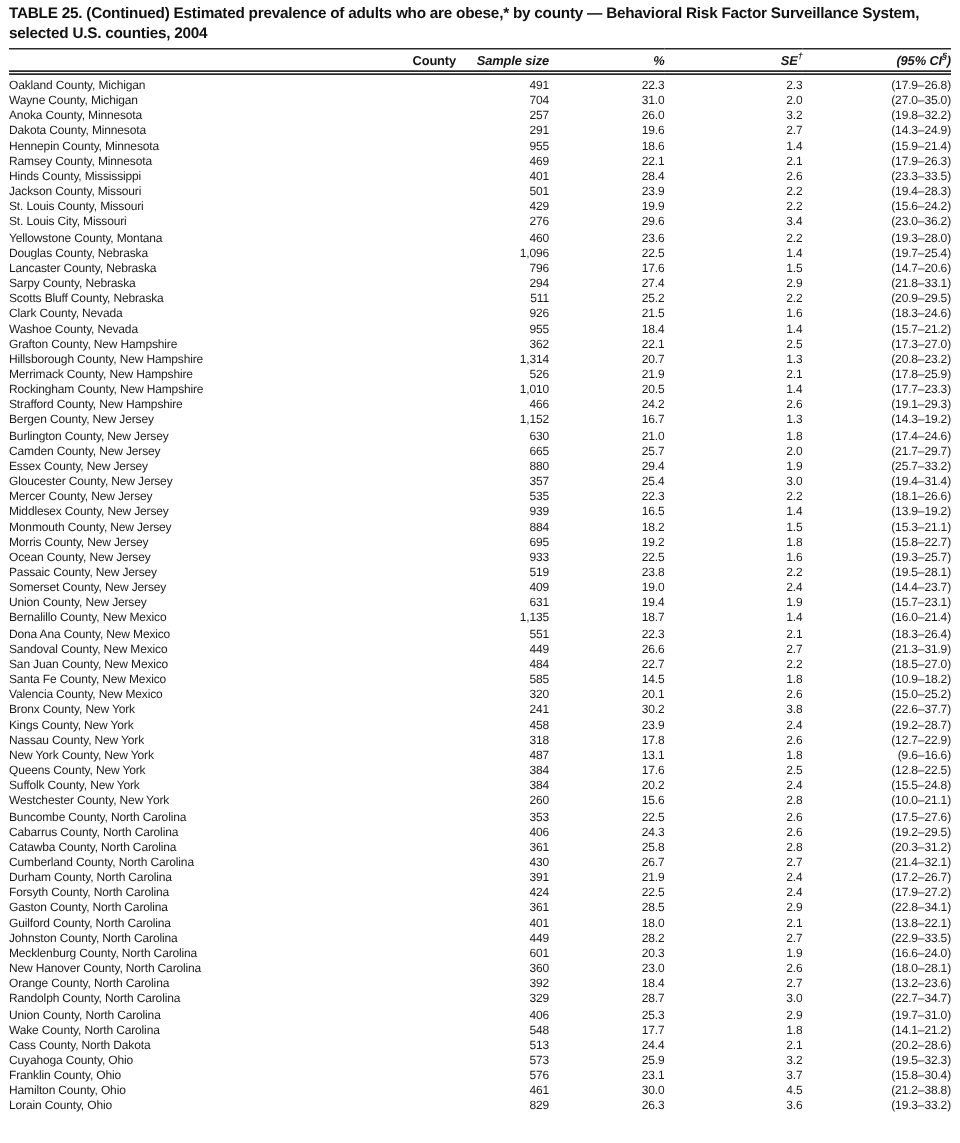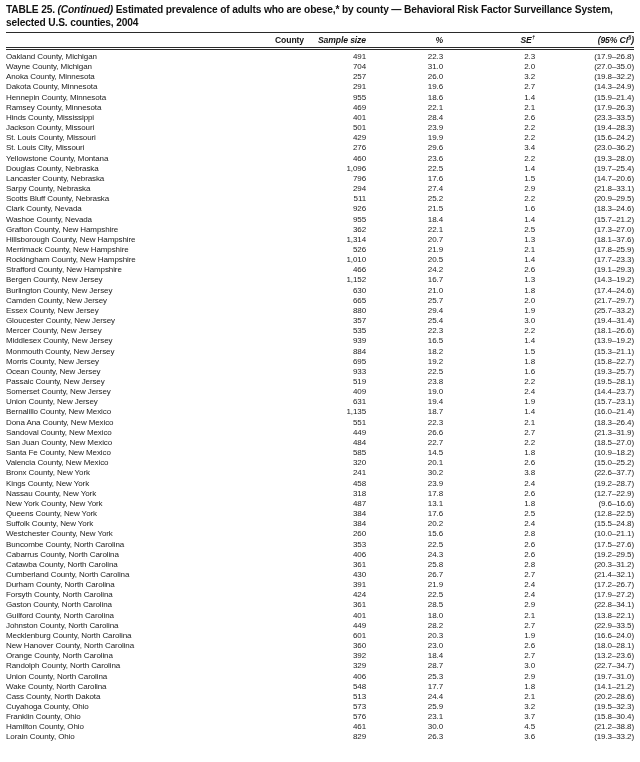--- a/index.html
+++ b/index.html
@@ -20,21 +20,20 @@
   }
   .title {
     font-size: 10.2px;
     font-weight: bold;
     line-height: 12.5px;
     letter-spacing: -0.15px;
     color: #111;
     margin-bottom: 3px;
   }
   .title .cont {
-    font-style: italic;
   }
   table.main {
     width: 628px;
     border-collapse: collapse;
     table-layout: fixed;
   }
   col.c-county { width: 298px; }
   col.c-n      { width: 62px; }
   col.c-pct    { width: 77px; }
   col.c-se     { width: 92px; }
@@ -221,21 +220,21 @@
           <td class="right">362</td>
           <td class="right">22.1</td>
           <td class="right">2.5</td>
           <td class="right">(17.3–27.0)</td>
         </tr>
         <tr>
           <td class="left">Hillsborough County, New Hampshire</td>
           <td class="right">1,314</td>
           <td class="right">20.7</td>
           <td class="right">1.3</td>
-          <td class="right">(18.1–37.6)</td>
+          <td class="right">(20.8–23.2)</td>
         </tr>
         <tr>
           <td class="left">Merrimack County, New Hampshire</td>
           <td class="right">526</td>
           <td class="right">21.9</td>
           <td class="right">2.1</td>
           <td class="right">(17.8–25.9)</td>
         </tr>
         <tr>
           <td class="left">Rockingham County, New Hampshire</td>

